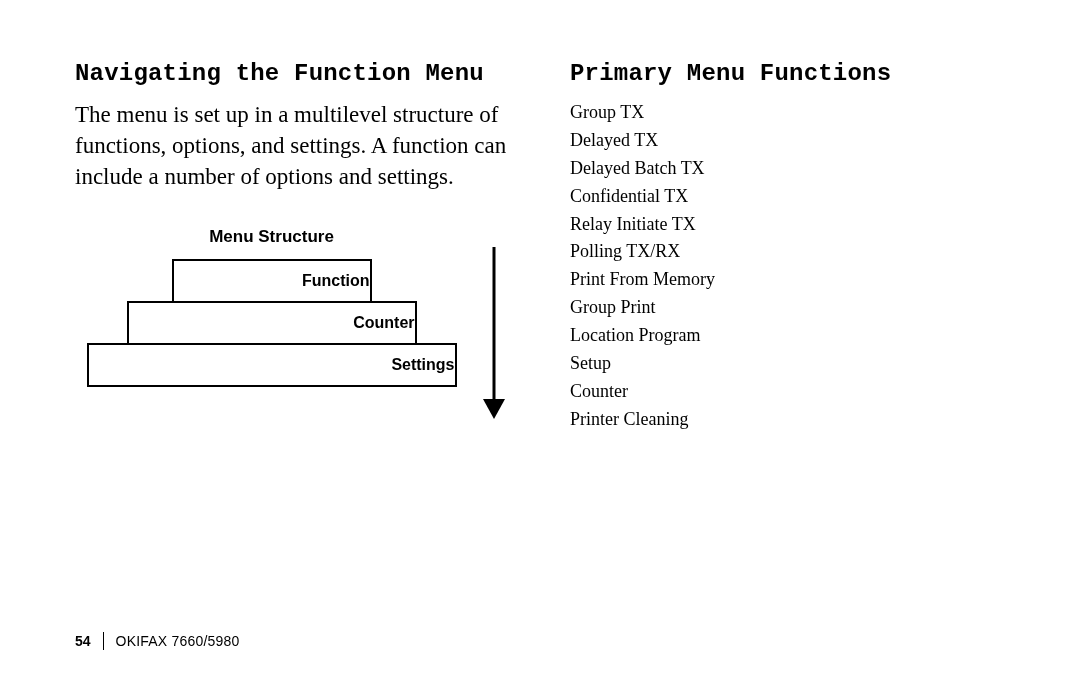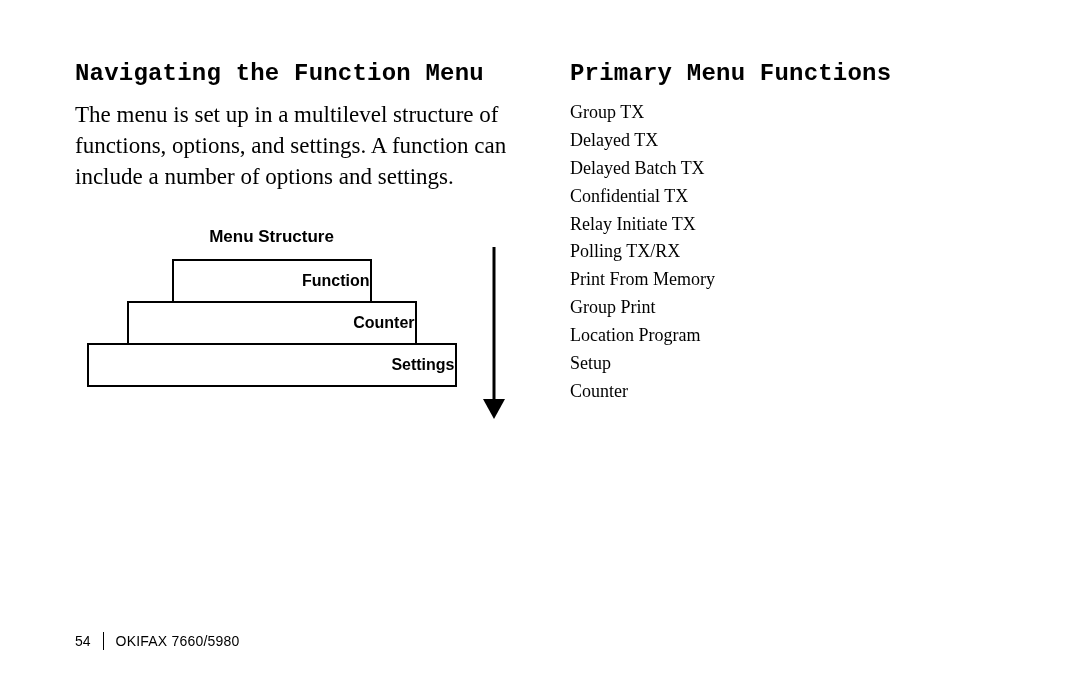--- a/index.html
+++ b/index.html
@@ -95,21 +95,21 @@
   .footer {
     position: absolute;
     left: 75px;
     bottom: 48px;
     font-family: "Trebuchet MS", Arial, sans-serif;
     font-size: 14px;
     display: flex;
     align-items: center;
     gap: 12px;
   }
-  .footer .pagenum { font-weight: 400; }
+  .footer .pagenum { font-weight: 700; }
   .footer .divider {
     width: 1px;
     height: 18px;
     background: #000;
   }
   .footer .model { letter-spacing: 0.2px; }
 </style>
 </head>
 <body>
 
@@ -138,20 +138,21 @@
         <li>Delayed TX</li>
         <li>Delayed Batch TX</li>
         <li>Confidential TX</li>
         <li>Relay Initiate TX</li>
         <li>Polling TX/RX</li>
         <li>Print From Memory</li>
         <li>Group Print</li>
         <li>Location Program</li>
         <li>Setup</li>
         <li>Counter</li>
+        <li>Printer Cleaning</li>
       </ul>
     </div>
 
   </div>
 
   <div class="footer">
     <span class="pagenum">54</span>
     <span class="divider"></span>
     <span class="model">OKIFAX 7660/5980</span>
   </div>

